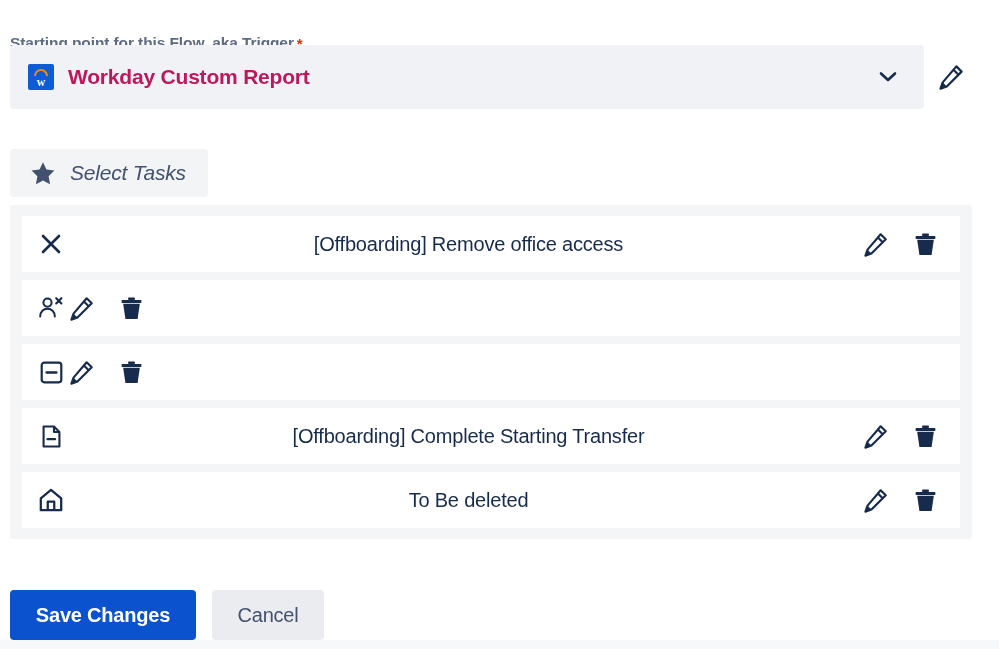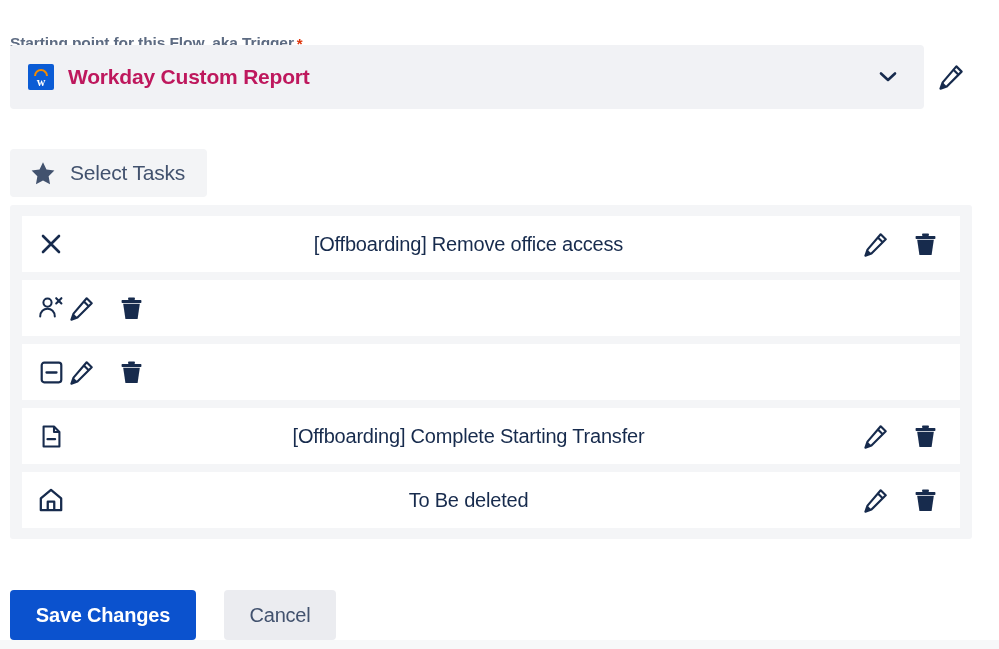--- a/index.html
+++ b/index.html
@@ -148,20 +148,21 @@
     align-items: center;
     justify-content: center;
     flex: 0 0 auto;
   }
   .select-tasks-btn .label {
     margin-left: 14px;
     font-size: 21px;
     color: #42526e;
     letter-spacing: -0.2px;
     white-space: nowrap;
+    font-style: italic;
   }
 
   
   .task-list {
     position: absolute;
     left: 10px;
     top: 205px;
     width: 962px;
     background: #f4f5f7;
     border-radius: 3px;
@@ -211,21 +212,21 @@
     cursor: pointer;
   }
 
   
   .footer {
     position: absolute;
     left: 10px;
     top: 590px;
     display: flex;
     align-items: center;
-    gap: 28px;
+    gap: 16px;
   }
   .btn {
     border: none;
     border-radius: 4px;
     height: 50px;
     font-family: "Liberation Sans", sans-serif;
     font-size: 20px;
     letter-spacing: -0.2px;
     cursor: pointer;
     padding: 0 22px;

